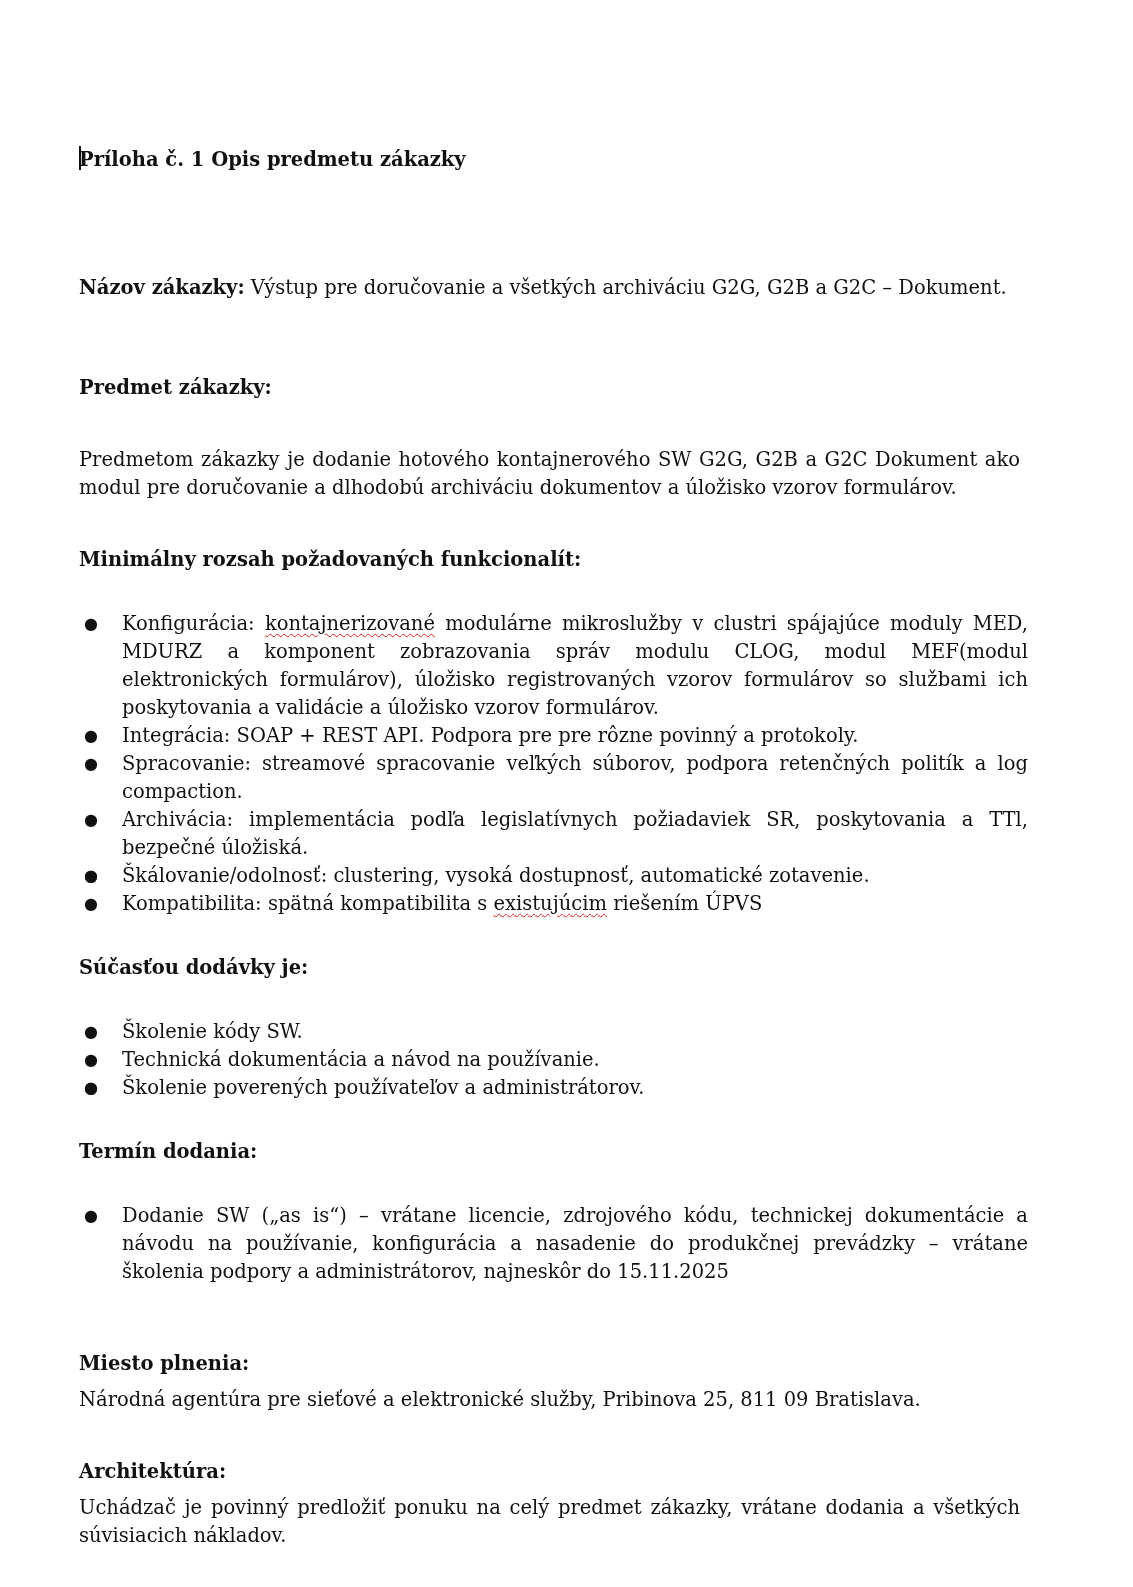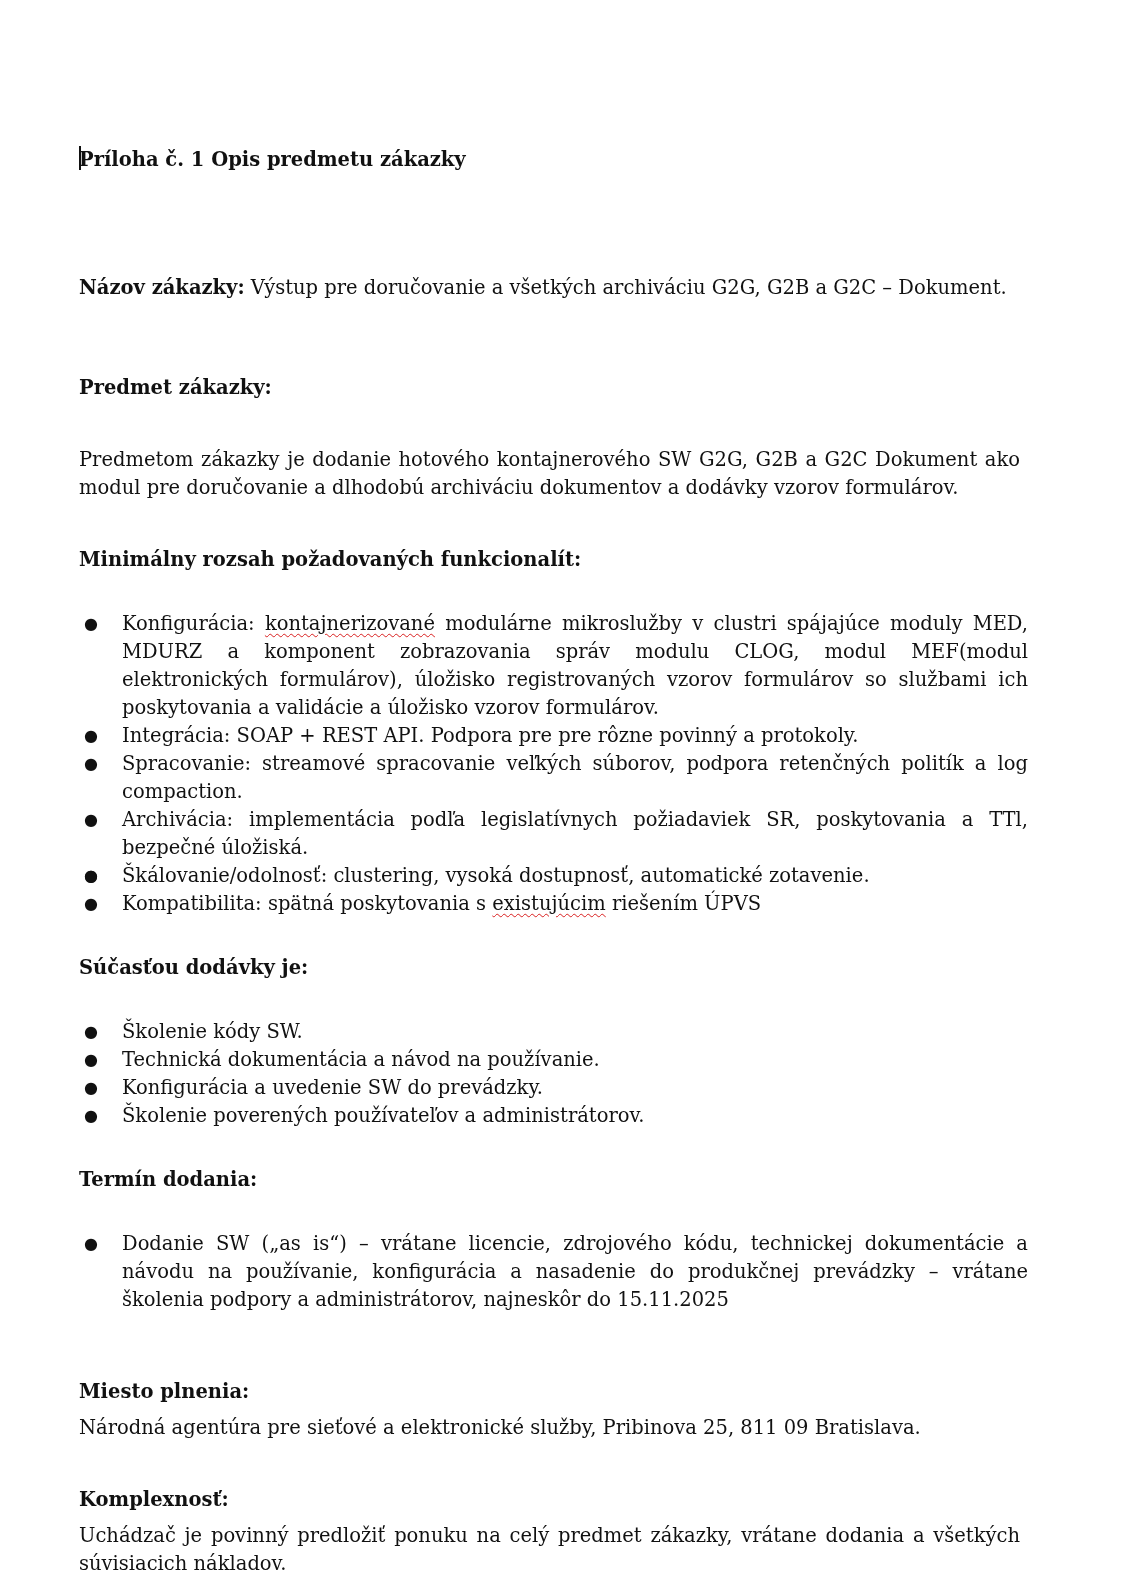--- a/index.html
+++ b/index.html
@@ -24,52 +24,52 @@
   <p class="p b"><span class="cursor"></span><span>Príloha č. 1 Opis predmetu zákazky</span></p>
   <div class="gap-s"></div>
 
   <div class="gap-l"></div>
 
   <p class="p"><span class="b">Názov zákazky:</span><span> Výstup pre doručovanie a všetkých archiváciu G2G, G2B a G2C – Dokument.</span></p>
   <div class="gap-l"></div>
 
   <p class="p b">Predmet zákazky:</p>
   <div class="gap-s"></div>
-  <p class="p">Predmetom zákazky je dodanie hotového kontajnerového SW G2G, G2B a G2C Dokument ako modul pre doručovanie a dlhodobú archiváciu dokumentov a dodávky vzorov formulárov.</p>
+  <p class="p">Predmetom zákazky je dodanie hotového kontajnerového SW G2G, G2B a G2C Dokument ako modul pre doručovanie a dlhodobú archiváciu dokumentov a úložisko vzorov formulárov.</p>
   <div class="gap-s"></div>
 
   <p class="p b">Minimálny rozsah požadovaných funkcionalít:</p>
   <div class="gap-s"></div>
   <ul>
     <li><span class="bullet">●</span><span>Konfigurácia: </span><span class="squiggle">kontajnerizované</span><span> modulárne mikroslužby v clustri spájajúce moduly MED, MDURZ a komponent zobrazovania správ modulu CLOG, modul MEF(modul elektronických formulárov), úložisko registrovaných vzorov formulárov so službami ich poskytovania a validácie a úložisko vzorov formulárov.</span></li>
     <li><span class="bullet">●</span><span>Integrácia: SOAP + REST API. Podpora pre pre rôzne povinný a protokoly.</span></li>
     <li><span class="bullet">●</span><span>Spracovanie: streamové spracovanie veľkých súborov, podpora retenčných politík a log compaction.</span></li>
     <li><span class="bullet">●</span><span>Archivácia: implementácia podľa legislatívnych požiadaviek SR, poskytovania a TTl, bezpečné úložiská.</span></li>
     <li><span class="bullet">●</span></li>
     <li><span class="bullet">●</span><span>Škálovanie/odolnosť: clustering, vysoká dostupnosť, automatické zotavenie.</span></li>
-    <li><span class="bullet">●</span><span>Kompatibilita: spätná poskytovania s </span><span class="squiggle">existujúcim</span><span> riešením ÚPVS</span></li>
+    <li><span class="bullet">●</span><span>Kompatibilita: spätná kompatibilita s </span><span class="squiggle">existujúcim</span><span> riešením ÚPVS</span></li>
   </ul>
   <div class="gap-s"></div>
 
   <p class="p b">Súčasťou dodávky je:</p>
   <div class="gap-s"></div>
   <ul>
     <li><span class="bullet">●</span><span>Školenie kódy SW.</span></li>
     <li><span class="bullet">●</span><span>Technická dokumentácia a návod na používanie.</span></li>
-    <li><span class="bullet">●</span><span>Konfigurácia a uvedenie SW do prevádzky.</span></li>
+    <li><span class="bullet">●</span></li>
     <li><span class="bullet">●</span><span>Školenie poverených používateľov a administrátorov.</span></li>
   </ul>
   <div class="gap-s"></div>
 
   <p class="p b">Termín dodania:</p>
   <div class="gap-s"></div>
   <ul>
     <li><span class="bullet">●</span><span>Dodanie SW („as is“) – vrátane licencie, zdrojového kódu, technickej dokumentácie a návodu na používanie, konfigurácia a nasadenie do produkčnej prevádzky – vrátane školenia podpory a administrátorov, najneskôr do 15.11.2025</span></li>
   </ul>
   <div class="gap-l"></div>
 
   <p class="p b">Miesto plnenia:</p>
   <p class="p">Národná agentúra pre sieťové a elektronické služby, Pribinova 25, 811 09 Bratislava.</p>
   <div class="gap-s"></div>
 
-  <p class="p b">Komplexnosť:</p>
+  <p class="p b">Architektúra:</p>
   <p class="p">Uchádzač je povinný predložiť ponuku na celý predmet zákazky, vrátane dodania a všetkých súvisiacich nákladov.</p>
 </div>
 
 </body></html>

